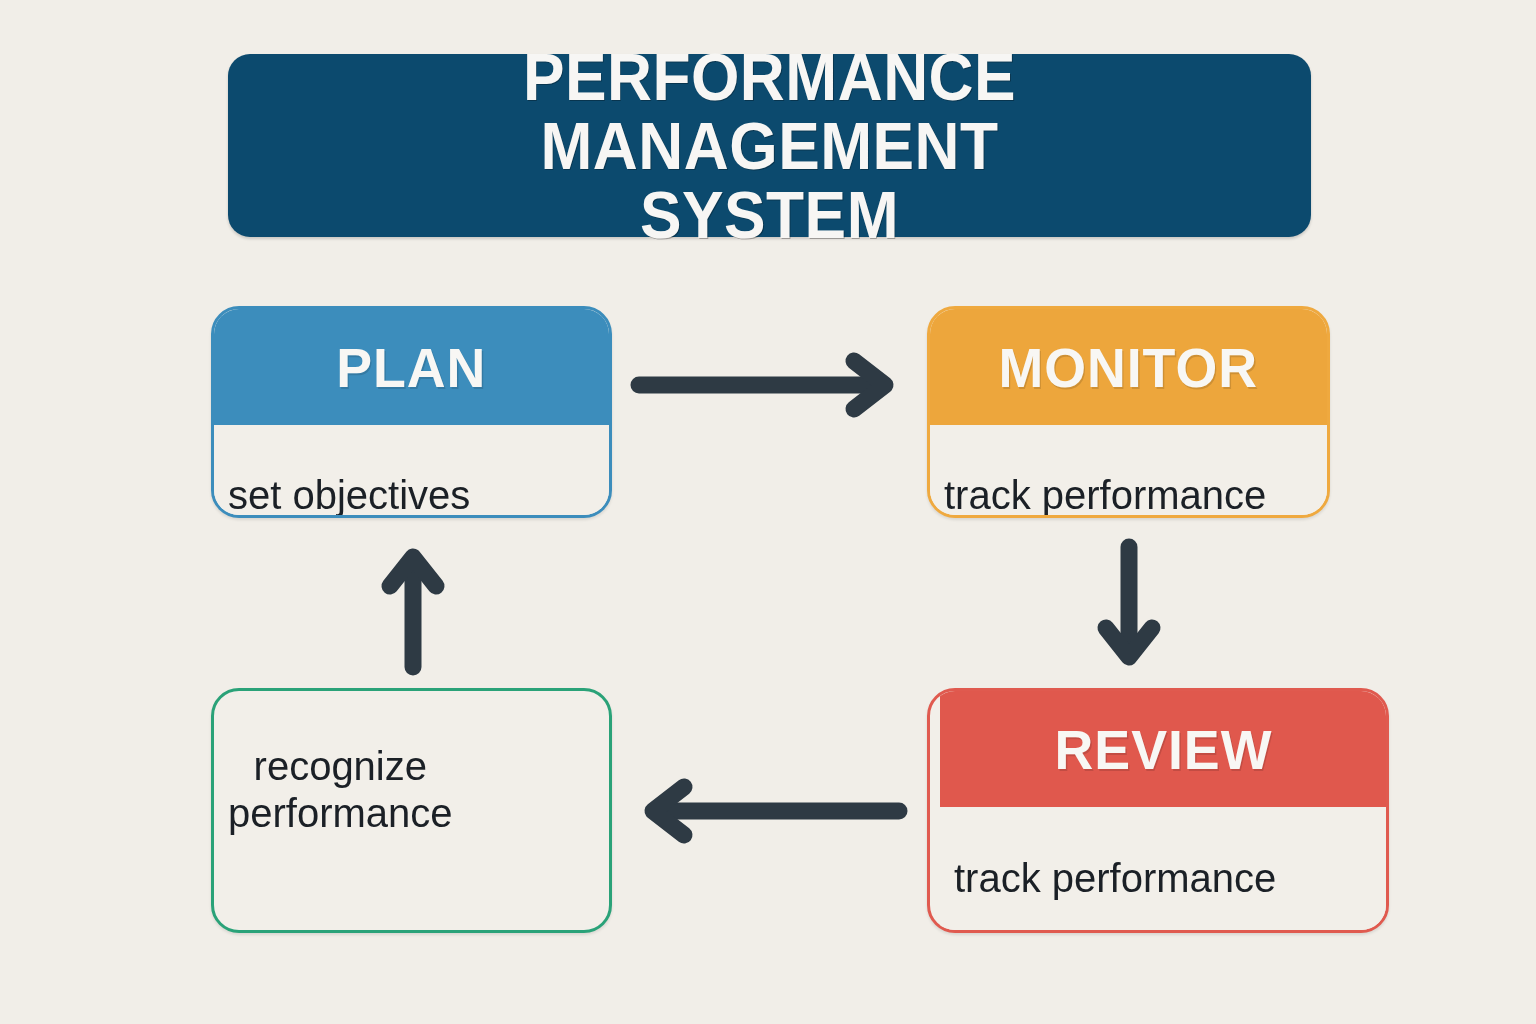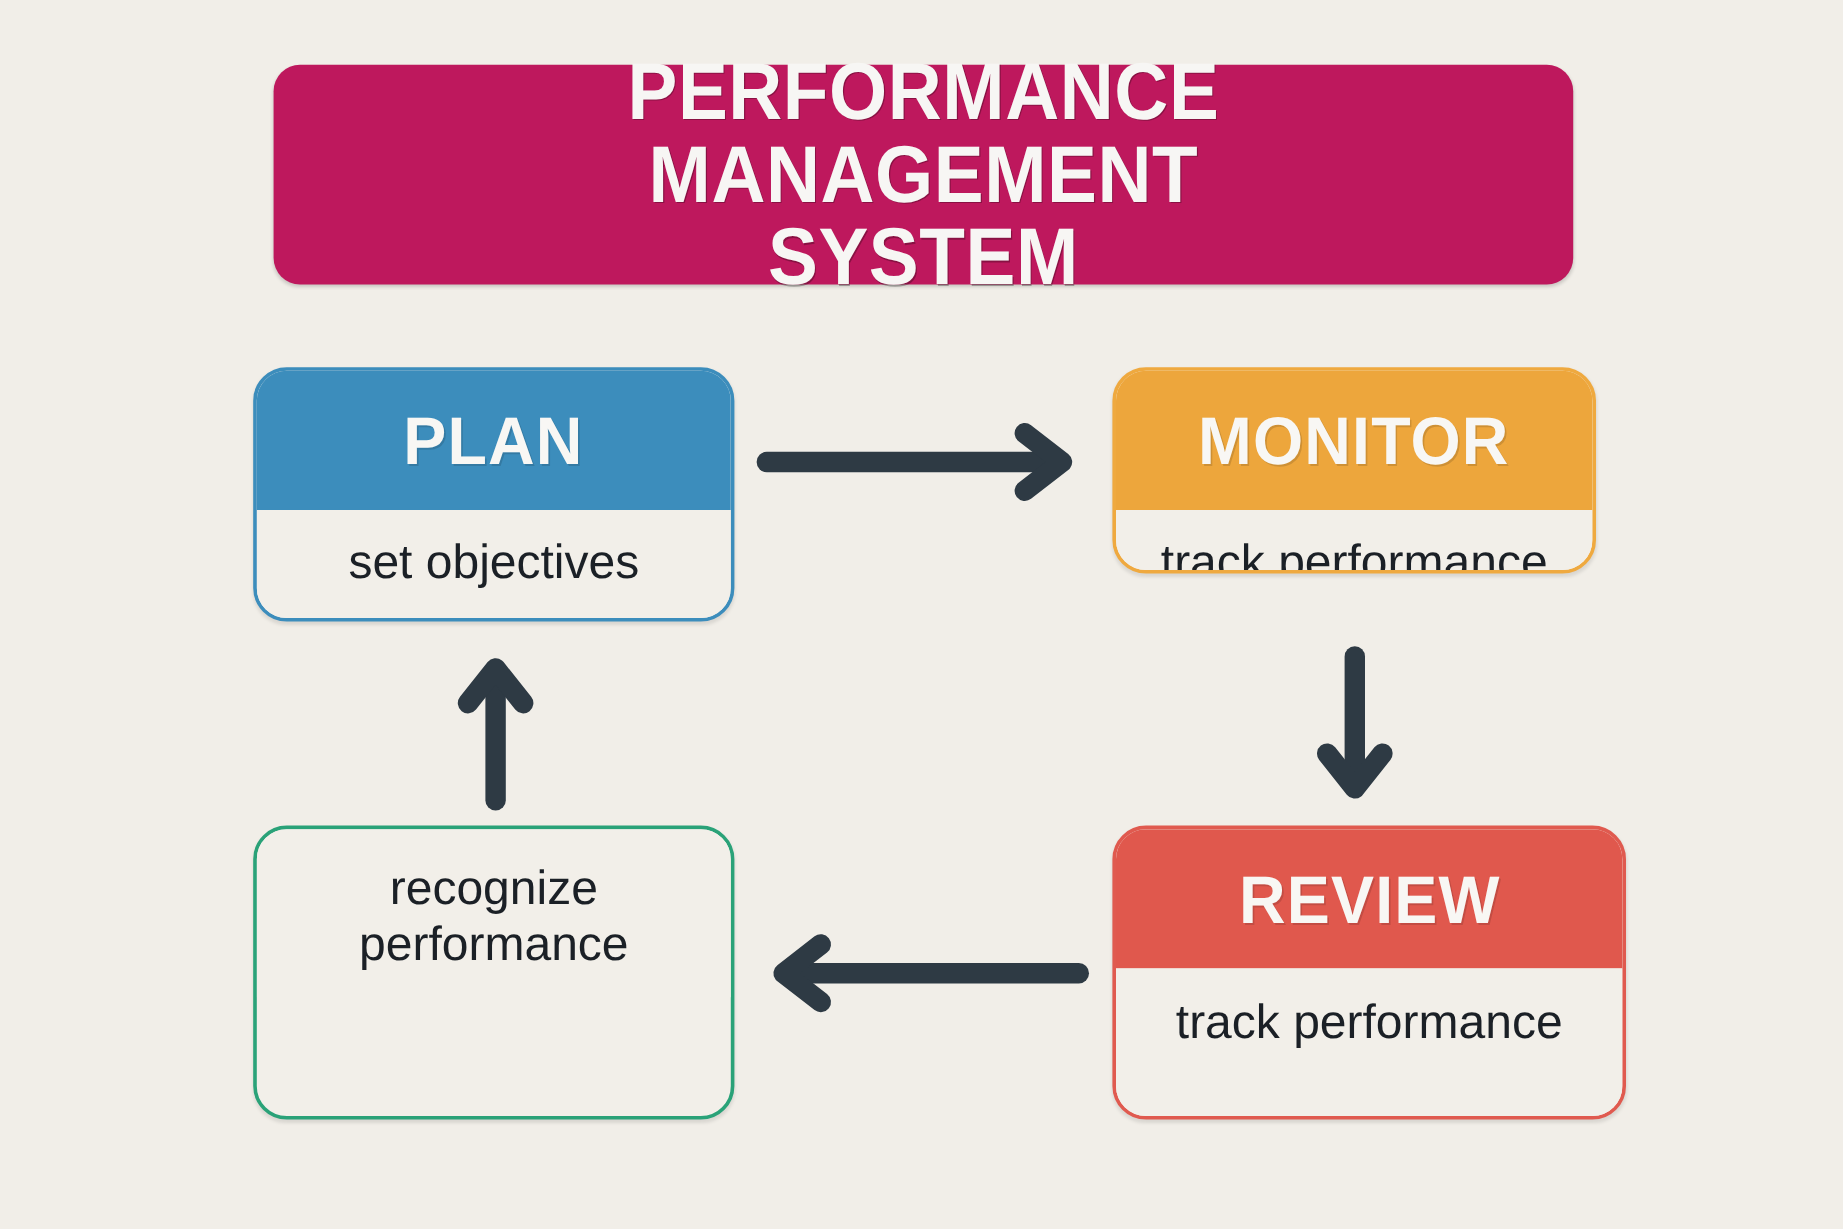--- a/index.html
+++ b/index.html
@@ -20,21 +20,21 @@
     background: #f1eee8;
   }
 
   
   .title-banner {
     position: absolute;
     left: 228px;
     top: 54px;
     width: 1083px;
     height: 183px;
-    background: #be185d;
+    background: #0c4a6e;
     border-radius: 22px;
     display: flex;
     align-items: center;
     justify-content: center;
     box-shadow: 0 2px 3px rgba(0,0,0,0.16);
   }
   .title-text {
     color: #f7f6f4;
     font-family: "Liberation Sans Narrow", "Liberation Sans", sans-serif;
     font-weight: bold;
@@ -69,58 +69,59 @@
     font-family: "Liberation Sans Narrow", "Liberation Sans", sans-serif;
     font-weight: bold;
     font-size: 56px;
     letter-spacing: 1px;
     text-shadow: 1.5px 1.5px 0 rgba(0,0,0,0.13);
     transform: scaleX(0.96);
   }
   .card .card-body {
     display: flex;
     align-items: center;
-    justify-content: center;
     background: #f2efe9;
     box-sizing: border-box;
     padding: 0 14px;
+    margin-top: 26px;
   }
   .card .card-desc {
     color: #1b2026;
     font-size: 40px;
     line-height: 1.18;
     text-align: center;
     white-space: pre-line;
   }
 
   
   #card-plan {
     left: 211px; top: 306px; width: 401px; height: 212px;
     border: 3px solid #3c8dbc;
   }
   #card-plan .card-header { background: #3c8dbc; }
   #card-plan .card-body { height: 90px; }
 
   #card-monitor {
-    left: 927px; top: 306px; width: 403px; height: 172px;
+    left: 927px; top: 306px; width: 403px; height: 212px;
     border: 3px solid #efa93f;
   }
   #card-monitor .card-header { background: #eda63c; }
   #card-monitor .card-body { height: 90px; }
 
   #card-reward {
     left: 211px; top: 688px; width: 401px; height: 245px;
     border: 3px solid #2aa278;
   }
   #card-reward .card-header { background: #2aa278; }
   #card-reward .card-body { height: 140px; align-items: flex-start; padding-top: 26px; }
 
   #card-review {
-    left: 927px; top: 688px; width: 428px; height: 245px;
+    left: 927px; top: 688px; width: 462px; height: 245px;
     border: 3px solid #e05a4f;
+    padding-left: 10px;
   }
   #card-review .card-header { background: #e0584d; }
   #card-review .card-body { height: 123px; align-items: flex-start; padding-top: 22px; }
 
   
   .arrow {
     position: absolute;
   }
   .arrow svg { display: block; overflow: visible; }
 

